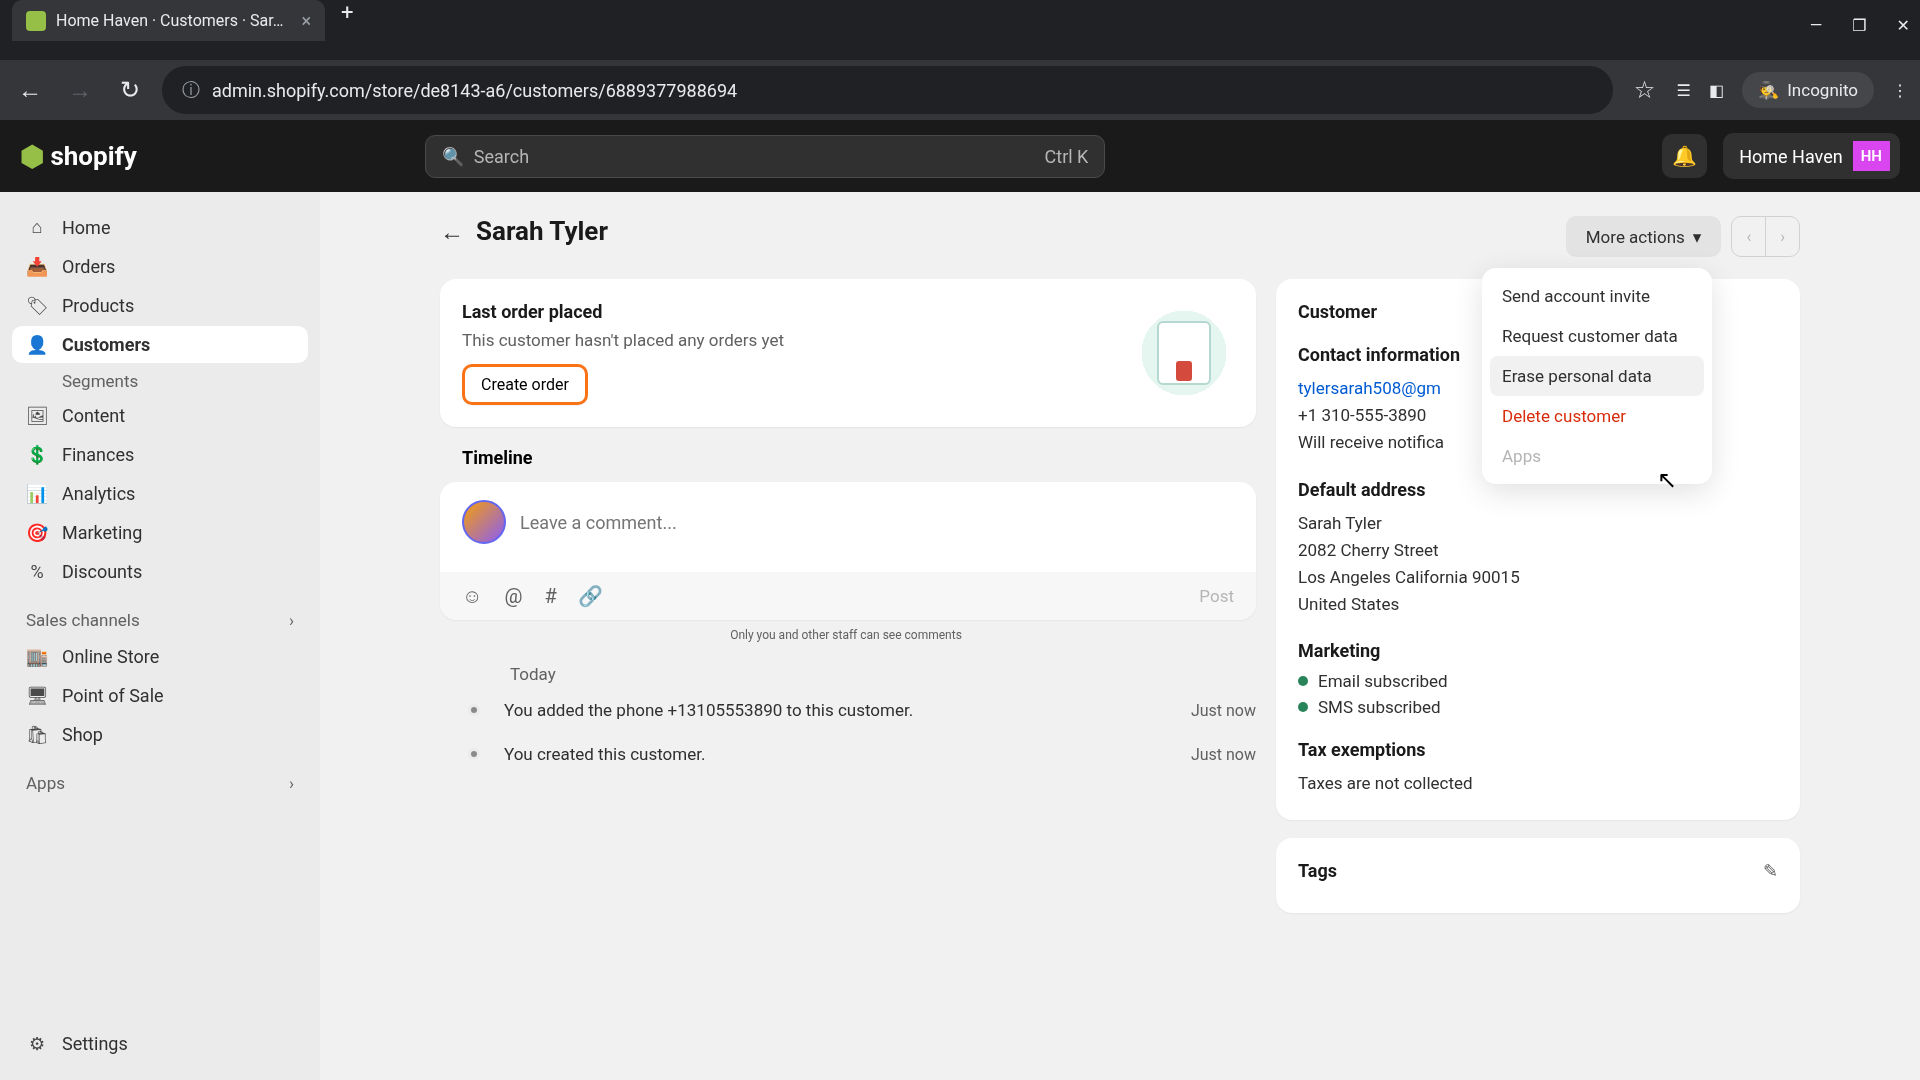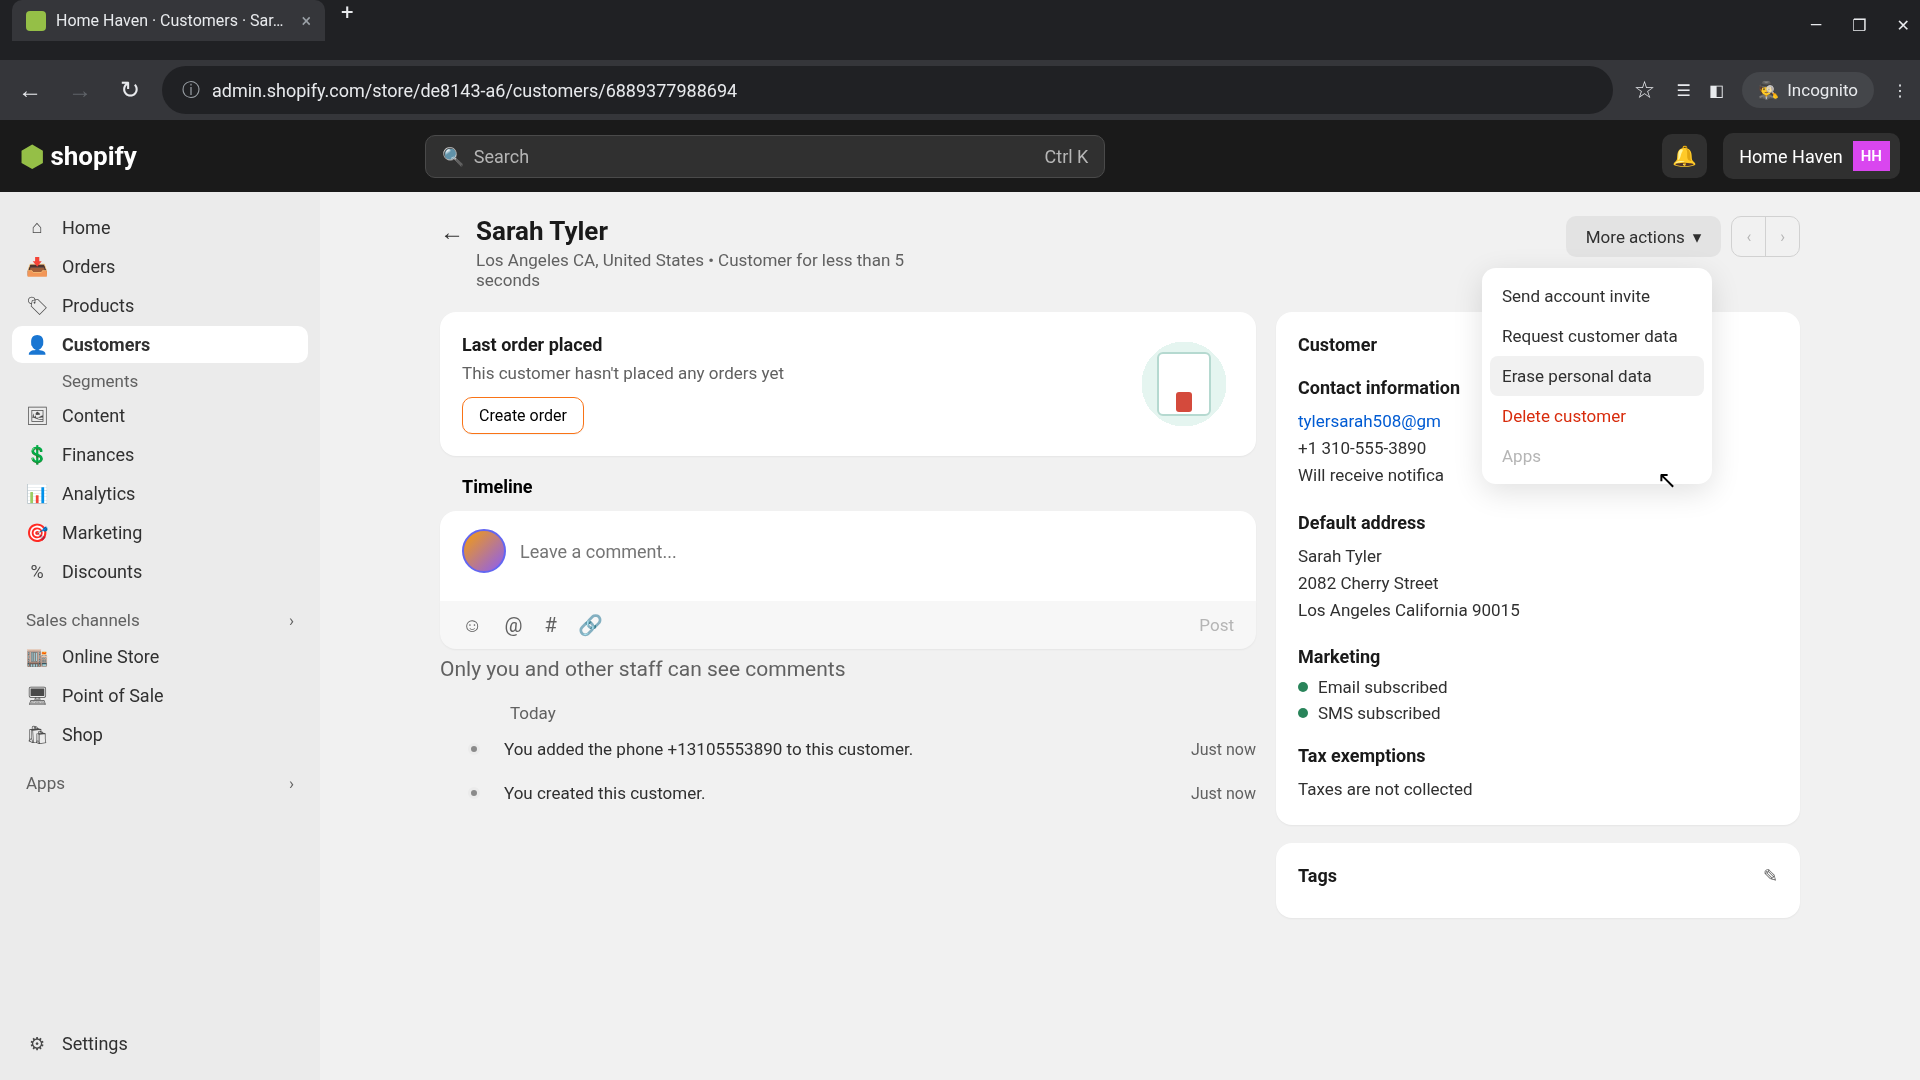--- a/index.html
+++ b/index.html
@@ -61,34 +61,34 @@
 .dropdown-item.disabled { color: #b5b5b5; }
 
 .content-row { display: flex; gap: 20px; align-items: flex-start; }
 .content-left { flex: 1; }
 .content-right { width: 524px; }
 
 .card { background: #fff; border-radius: 16px; padding: 22px; margin-bottom: 20px; box-shadow: 0 1px 2px rgba(0,0,0,0.05); }
 .card-title { font-size: 18px; font-weight: 700; color: #1a1a1a; margin-bottom: 8px; }
 .card-text { font-size: 17px; color: #616161; margin-bottom: 14px; }
 .card-flex { display: flex; justify-content: space-between; align-items: center; }
-.btn-secondary { background: #fff; border: 1px solid #f97316; padding: 8px 16px; border-radius: 10px; font-size: 16px; box-shadow: 0 1px 1px rgba(0,0,0,0.05); }
+.btn-secondary { background: #fff; border: 3px solid #f97316; padding: 8px 16px; border-radius: 10px; font-size: 16px; box-shadow: 0 1px 1px rgba(0,0,0,0.05); }
 .order-illustration { width: 100px; height: 100px; background: radial-gradient(circle at center, #e5f5f0 60%, transparent 60%); position: relative; display: flex; align-items: center; justify-content: center; }
 .order-illustration::before { content: ""; width: 50px; height: 60px; background: #fff; border: 2px solid #b5d9d0; border-radius: 6px; position: absolute; }
 .order-illustration::after { content: ""; width: 16px; height: 20px; background: #d44a3c; border-radius: 3px; position: absolute; bottom: 22px; }
 
 .timeline-title { font-size: 18px; font-weight: 700; margin-bottom: 14px; padding-left: 22px; }
 .comment-box { background: #fff; border-radius: 16px 16px 0 0; padding: 18px 22px; box-shadow: 0 1px 2px rgba(0,0,0,0.05); }
 .comment-input-row { display: flex; align-items: center; gap: 14px; margin-bottom: 10px; }
 .comment-avatar { width: 44px; height: 44px; border-radius: 50%; background: linear-gradient(135deg, #f59e0b, #8b5cf6); border: 2px solid #6366f1; }
 .comment-input { flex: 1; font-size: 18px; color: #8a8a8a; border: none; outline: none; }
 .comment-toolbar { display: flex; justify-content: space-between; align-items: center; background: #f7f7f7; padding: 12px 22px; border-radius: 0 0 16px 16px; box-shadow: 0 1px 2px rgba(0,0,0,0.05); margin-bottom: 8px; }
 .comment-icons { display: flex; gap: 22px; color: #616161; font-size: 20px; }
 .post-btn { color: #b5b5b5; font-size: 17px; background: none; border: none; }
-.visibility-note { text-align: left; font-size: 21px; color: #616161; margin-bottom: 8px; padding-right: 4px; }
+.visibility-note { text-align: center; font-size: 12px; color: #616161; margin-bottom: 8px; padding-right: 4px; }
 .timeline-day { font-size: 17px; color: #616161; margin: 22px 0 16px 70px; }
 .timeline-item { display: flex; align-items: center; gap: 24px; margin-bottom: 24px; padding-left: 28px; }
 .timeline-dot { width: 12px; height: 12px; background: #8a8a8a; border-radius: 50%; border: 3px solid #ebebeb; }
 .timeline-text { flex: 1; font-size: 17px; color: #303030; }
 .timeline-time { font-size: 16px; color: #616161; }
 
 .side-card { background: #fff; border-radius: 16px; padding: 22px; box-shadow: 0 1px 2px rgba(0,0,0,0.05); margin-bottom: 18px; }
 .side-section { margin-bottom: 22px; }
 .side-section:last-child { margin-bottom: 0; }
 .side-heading { font-size: 18px; font-weight: 700; color: #1a1a1a; margin-bottom: 10px; }
@@ -228,21 +228,20 @@
           <span>Settings</span>
         </div>
     </div>
   </div>
 
   <div class="main">
     <div class="page-header">
       <span class="back-arrow">←</span>
       <div>
         <div class="page-title">Sarah Tyler</div>
-        <div class="page-subtitle">Los Angeles CA, United States • Customer for less than 5 seconds</div>
       </div>
       <div class="header-actions">
         <button class="more-actions-btn">
           <span>More actions</span>
           <span>▾</span>
         </button>
         <div class="pager">
           <span class="pager-btn">‹</span>
           <span class="pager-btn">›</span>
         </div>
@@ -307,20 +306,21 @@
             <div class="side-heading">Contact information</div>
             <div class="side-text side-link">tylersarah508@gm</div>
             <div class="side-text">+1 310-555-3890</div>
             <div class="side-text">Will receive notifica</div>
           </div>
           <div class="side-section">
             <div class="side-heading">Default address</div>
             <div class="side-text">Sarah Tyler</div>
             <div class="side-text">2082 Cherry Street</div>
             <div class="side-text">Los Angeles California 90015</div>
+            <div class="side-text">United States</div>
           </div>
           <div class="side-section">
             <div class="side-heading">Marketing</div>
             <div class="status-row">
                 <span class="status-dot"></span>
                 <span>Email subscribed</span>
               </div>
             <div class="status-row">
                 <span class="status-dot"></span>
                 <span>SMS subscribed</span>

